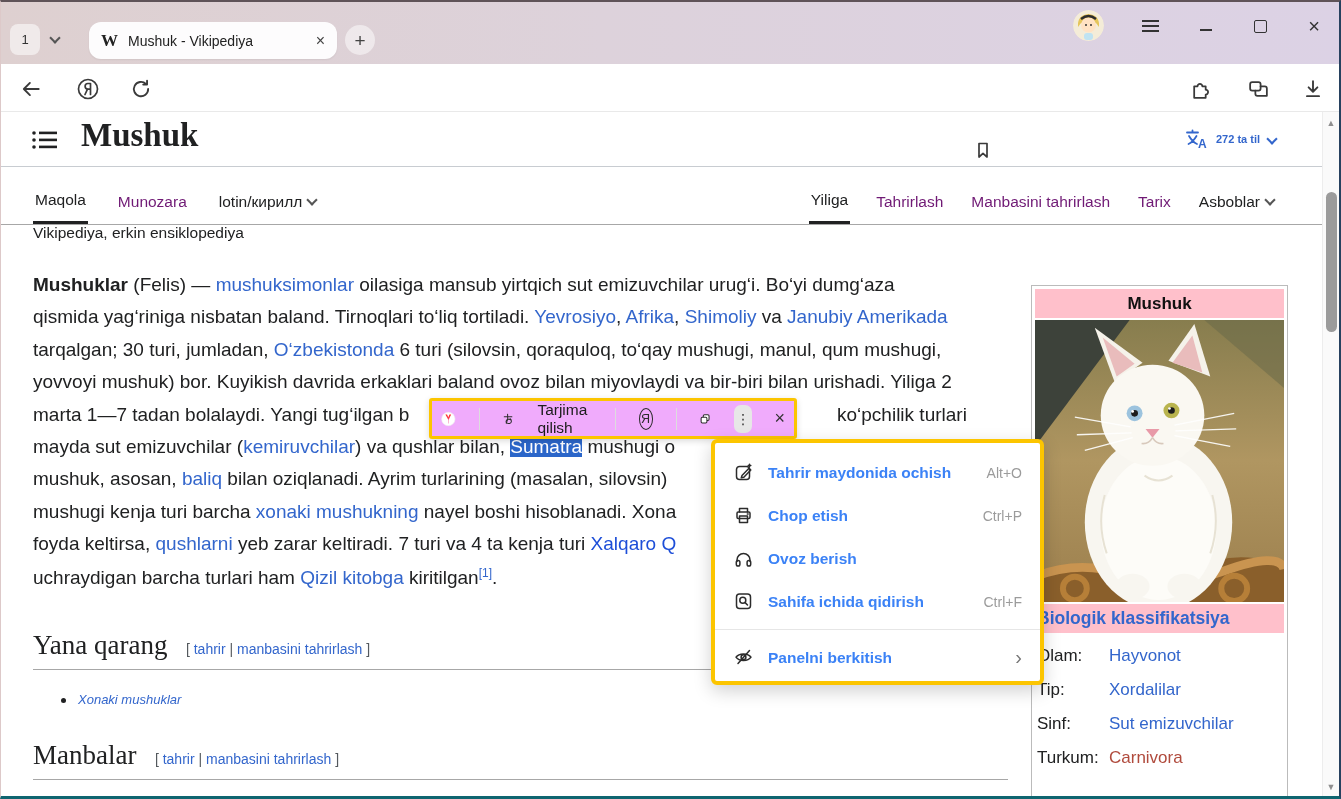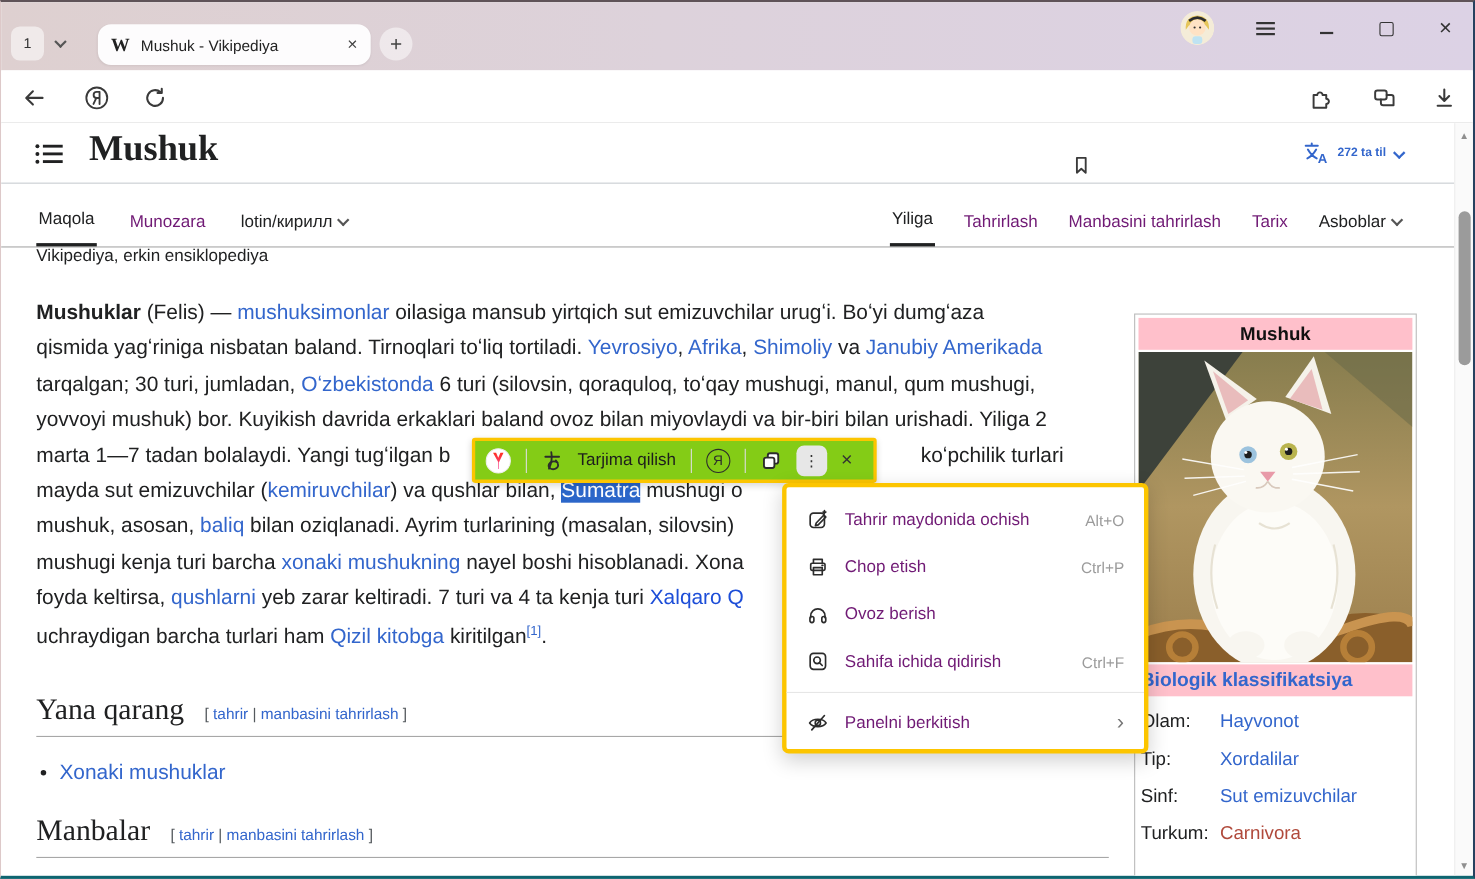--- a/index.html
+++ b/index.html
@@ -65,48 +65,48 @@
   .aline a{ color:#3366cc; text-decoration:none; }
   .aline .rl{ color:#1d4ed8; }
   .aline b{ font-weight:bold; }
   .aline .sel{ background:#2b66c9; color:#fff; }
   .aline sup{ color:#3366cc; font-size:12px; }
   .l5r{ position:absolute; left:804px; top:0; }
   .sect{ position:absolute; left:32px; width:975px; border-bottom:1px solid #a7a7a7; padding-bottom:8px; }
   .sect h2{ display:inline; font-family:Liberation Serif, serif; font-size:27px; font-weight:500; color:#202122; }
   .editlinks{ font-size:14px; color:#54595d; margin-left:14px; }
   .editlinks a{ color:#3366cc; text-decoration:none; }
-  .bullet{ position:absolute; left:36px; font-size:19px; color:#202122; }
+  .bullet{ position:absolute; left:60px; font-size:13px; color:#202122;font-style:italic; }
   .bullet a{ color:#3366cc; text-decoration:none; }
   .bullet .dot{ display:inline-block; width:5px; height:5px; border-radius:50%; background:#202122; vertical-align:middle; margin-right:12px; }
   
   .infobox{ position:absolute; left:1030px; top:173px; width:257px; height:560px; background:#fff;
     border:1px solid #bbb; padding:3px; font-size:17px; }
   .ib-title{ background:#ffc0cb; text-align:center; font-weight:bold; color:#111; height:29px; line-height:29px; }
   .ib-img{ width:100%; height:282px; display:block; margin-top:2px; }
   .ib-class{ background:#ffc0cb; color:#3366cc; font-weight:bold; height:29px; line-height:29px; padding-left:2px; margin-top:2px; font-size:17.5px; }
   .ib-rows{ margin-top:6px; }
   .ib-row{ display:flex; padding:7px 2px; }
   .ib-row .k{ width:72px; color:#202122; }
   .ib-row .v{ color:#3366cc; }
   .ib-row .v.red{ color:#b04a3c; }
   
-  .selbar{ position:absolute; left:428px; top:286px; width:368px; height:41px; background:#84cc16;
-    border:3px solid #fcc500; border-radius:3px; display:flex; align-items:center; padding:0 9px; gap:13px;
+  .selbar{ position:absolute; left:428px; top:286px; width:368px; height:41px; background:#f0abfc;
+    border:3px solid #fcc500; border-radius:3px; display:flex; align-items:center; padding:0 9px; gap:23px;
     box-shadow:0 2px 6px rgba(0,0,0,.15); z-index:5; }
   .selbar .dv{ width:1px; height:22px; background:#ddd; }
   .selbar .lbl{ font-size:15.5px; color:#1d1d1d; }
   .selbar .yac{ width:22px; height:22px; border:1.6px solid #2c2c2c; border-radius:50%; display:flex; align-items:center; justify-content:center; font-size:12.5px; color:#2c2c2c; }
   .selbar .dotsbtn{ width:28px; height:28px; border-radius:7px; background:#e7e7e7; display:flex; align-items:center; justify-content:center; color:#333; font-size:14px; }
   .selbar .closex{ font-size:18px; color:#333; }
   .ylogo{ width:24px; height:24px; }
   .menu{ position:absolute; left:710px; top:327px; width:333px; height:246px; background:#fff;
     border:4px solid #fcc500; border-radius:6px; z-index:5; padding:8px 0; box-shadow:0 6px 18px rgba(0,0,0,.18); }
   .mi{ display:flex; align-items:center; gap:14px; height:43px; padding:0 18px; }
-  .mi .lbl{ font-size:15.5px; color:#701a75; }
+  .mi .lbl{ font-size:15.5px; color:#3b82f6;font-weight:bold; }
   .mi .sc{ margin-left:auto; font-size:14px; color:#9b9b9b; }
   .mi .sub{ margin-left:auto; font-size:20px; color:#777; }
   .mdiv{ height:1px; background:#e6e6e6; margin:6px 0; }
   
   .sbar{ position:absolute; left:1321px; top:110px; width:17px; height:686px; background:#fafafa; border-left:1px solid #ededed; }
   .sbar .up,.sbar .dn{ position:absolute; left:0; width:100%; text-align:center; color:#8f8f8f; font-size:9px; }
   .sbar .up{ top:6px; } .sbar .dn{ bottom:6px; }
   .sthumb{ position:absolute; left:3px; top:80px; width:11px; height:140px; border-radius:6px; background:#9b9b9b; }
 </style>
 </head>

